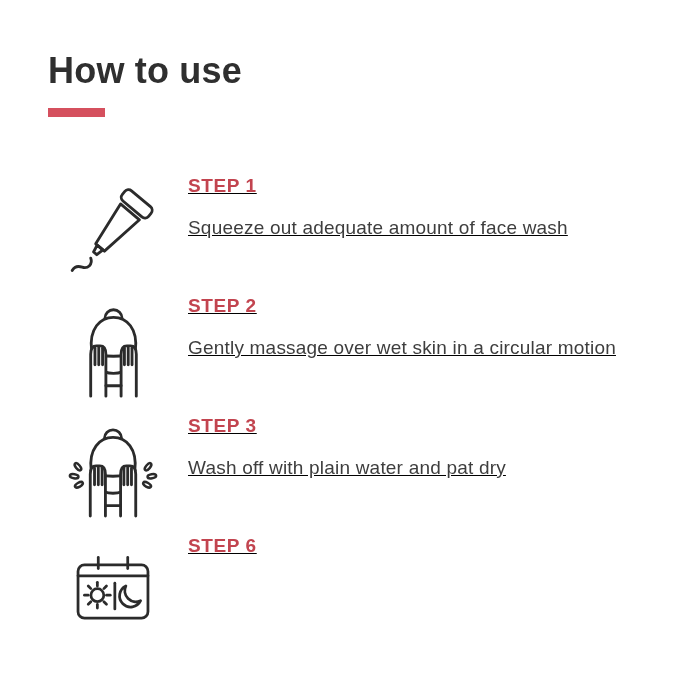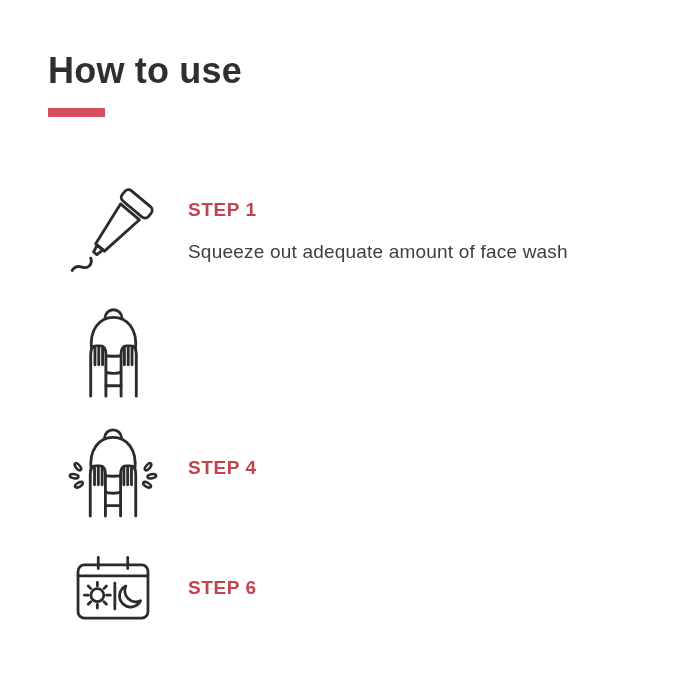--- a/index.html
+++ b/index.html
@@ -15,21 +15,21 @@
   }
   .accent-bar {
     position:absolute; left:48px; top:108px;
     width:57px; height:9px;
     background:var(--accent-bar,#d5505e);
   }
   .steps {
     position:absolute; left:48px; top:175px; right:26px;
     display:flex; flex-direction:column; gap:8px;
   }
-  .step-row { display:flex; align-items:center; height:112px; }
+  .step-row { display:flex; height:112px;text-decoration:underline; }
   .icon-box {
     flex:0 0 130px; width:130px; height:112px;
     display:flex; align-items:center; justify-content:center;
   }
   .icon-box svg { display:block; }
   .icon-stroke {
     fill:none; stroke:var(--icon-stroke,#2b2b2b);
     stroke-width:3; stroke-linecap:round; stroke-linejoin:round;
   }
   .icon-fillwhite { fill:#ffffff; }
@@ -84,20 +84,24 @@
             <line x1="34.5" y1="46" x2="34.5" y2="64"></line>
             <line x1="38.5" y1="46.5" x2="38.5" y2="64"></line>
             <path class="icon-fillwhite" d="M74,97 L74,53 Q74,44 68,44 L64,44 Q58,44 58,53 L58,97"></path>
             <line x1="61.5" y1="46.5" x2="61.5" y2="64"></line>
             <line x1="65.5" y1="46" x2="65.5" y2="64"></line>
             <line x1="69.5" y1="46.5" x2="69.5" y2="64"></line>
             <line x1="42" y1="86" x2="58" y2="86"></line>
           </g>
         </svg>
       </div>
+      <div class="step-text">
+        <div class="step-label">STEP 2</div>
+        <div class="step-desc">Gently massage over wet skin in a circular motion</div>
+      </div>
     </div>
 
     <div class="step-row">
       <div class="icon-box">
         <svg width="108" height="95" viewBox="0 0 114 100">
           <g class="icon-stroke" transform="translate(7,0)">
             <path d="M41,15 A9,9 0 1 1 59,15"></path>
             <path d="M27,49 C24,26 36,14 50,14 C64,14 76,26 73,49"></path>
             <path d="M27,49 C37,57 63,57 73,49"></path>
             <path d="M27,49 C27,63 36,73 50,73 C64,73 73,63 73,49"></path>
@@ -117,21 +121,22 @@
             </g>
             <g stroke-width="2.6">
               <ellipse cx="87" cy="45" rx="2.2" ry="4.6" transform="rotate(40 87 45)"></ellipse>
               <ellipse cx="91" cy="55" rx="2.2" ry="4.6" transform="rotate(80 91 55)"></ellipse>
               <ellipse cx="86" cy="64" rx="2.2" ry="4.6" transform="rotate(120 86 64)"></ellipse>
             </g>
           </g>
         </svg>
       </div>
       <div class="step-text">
-        <div class="step-label">STEP 4</div>
+        <div class="step-label">STEP 3</div>
+        <div class="step-desc">Wash off with plain water and pat dry</div>
       </div>
     </div>
 
     <div class="step-row">
       <div class="icon-box">
         <svg width="92" height="83" viewBox="0 0 100 90">
           <g class="icon-stroke">
             <rect x="12" y="16" width="76" height="58" rx="7"></rect>
             <line x1="12" y1="28" x2="88" y2="28"></line>
             <line x1="34" y1="8" x2="34" y2="20"></line>

